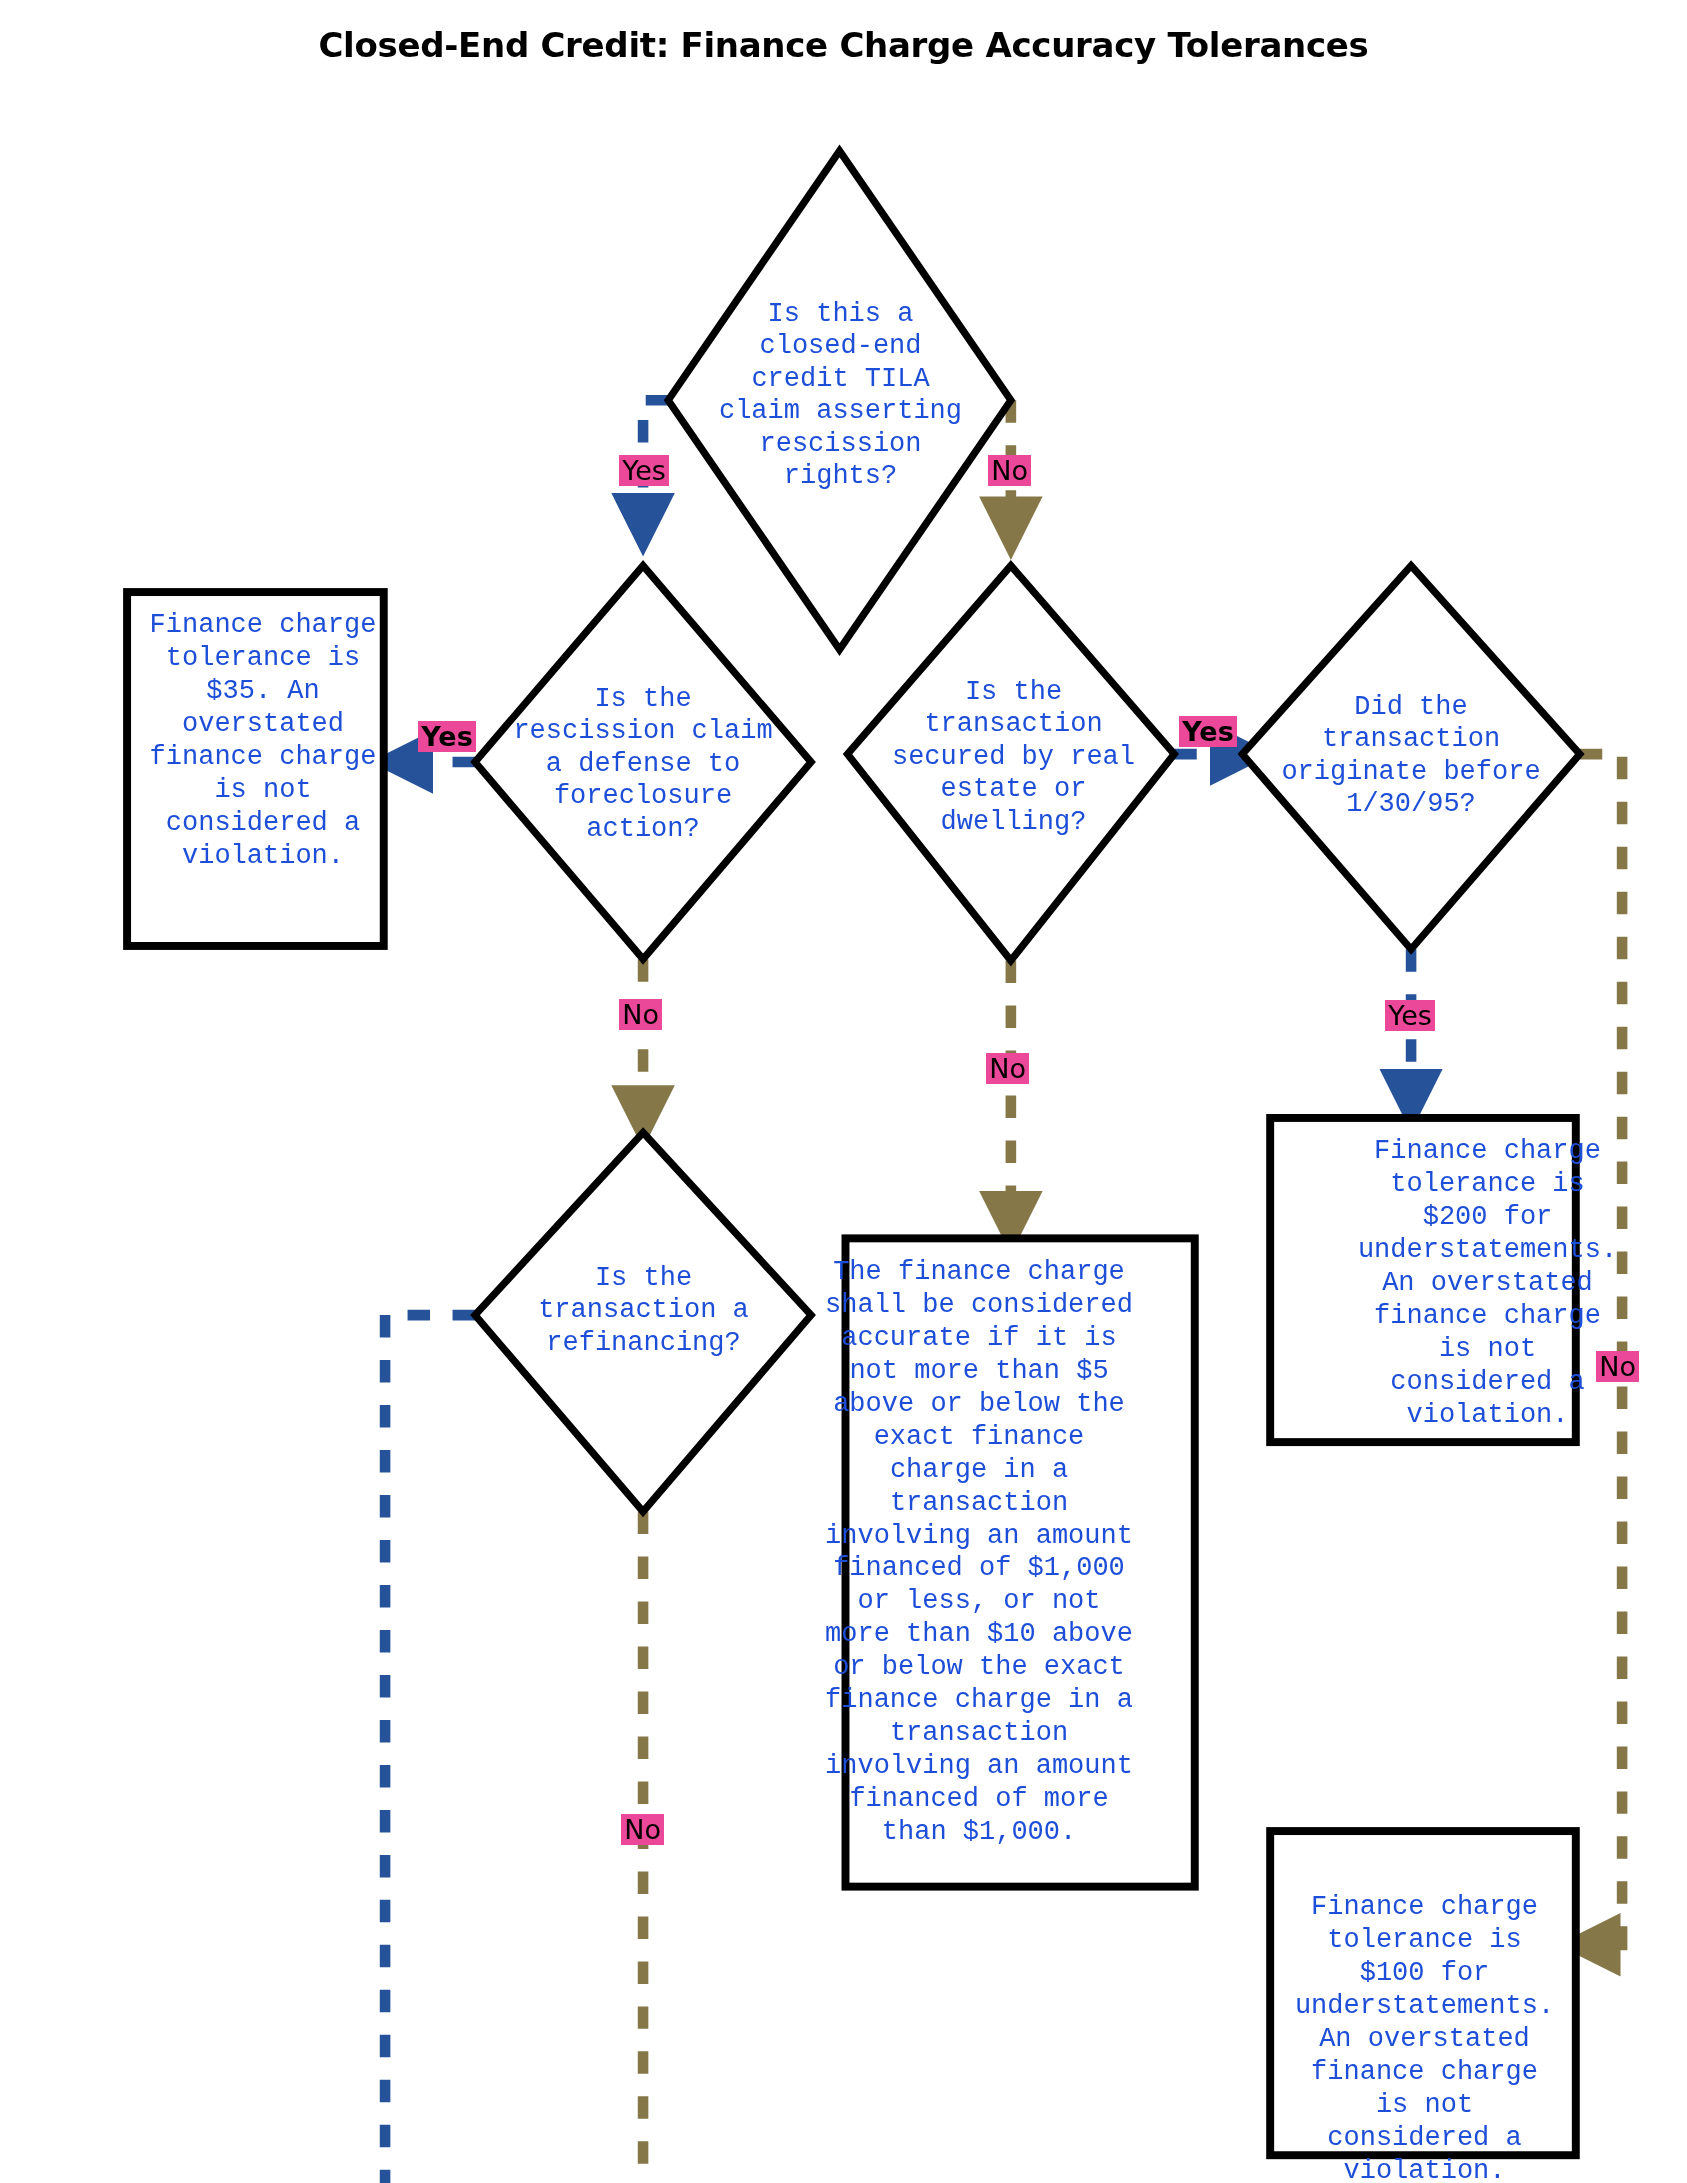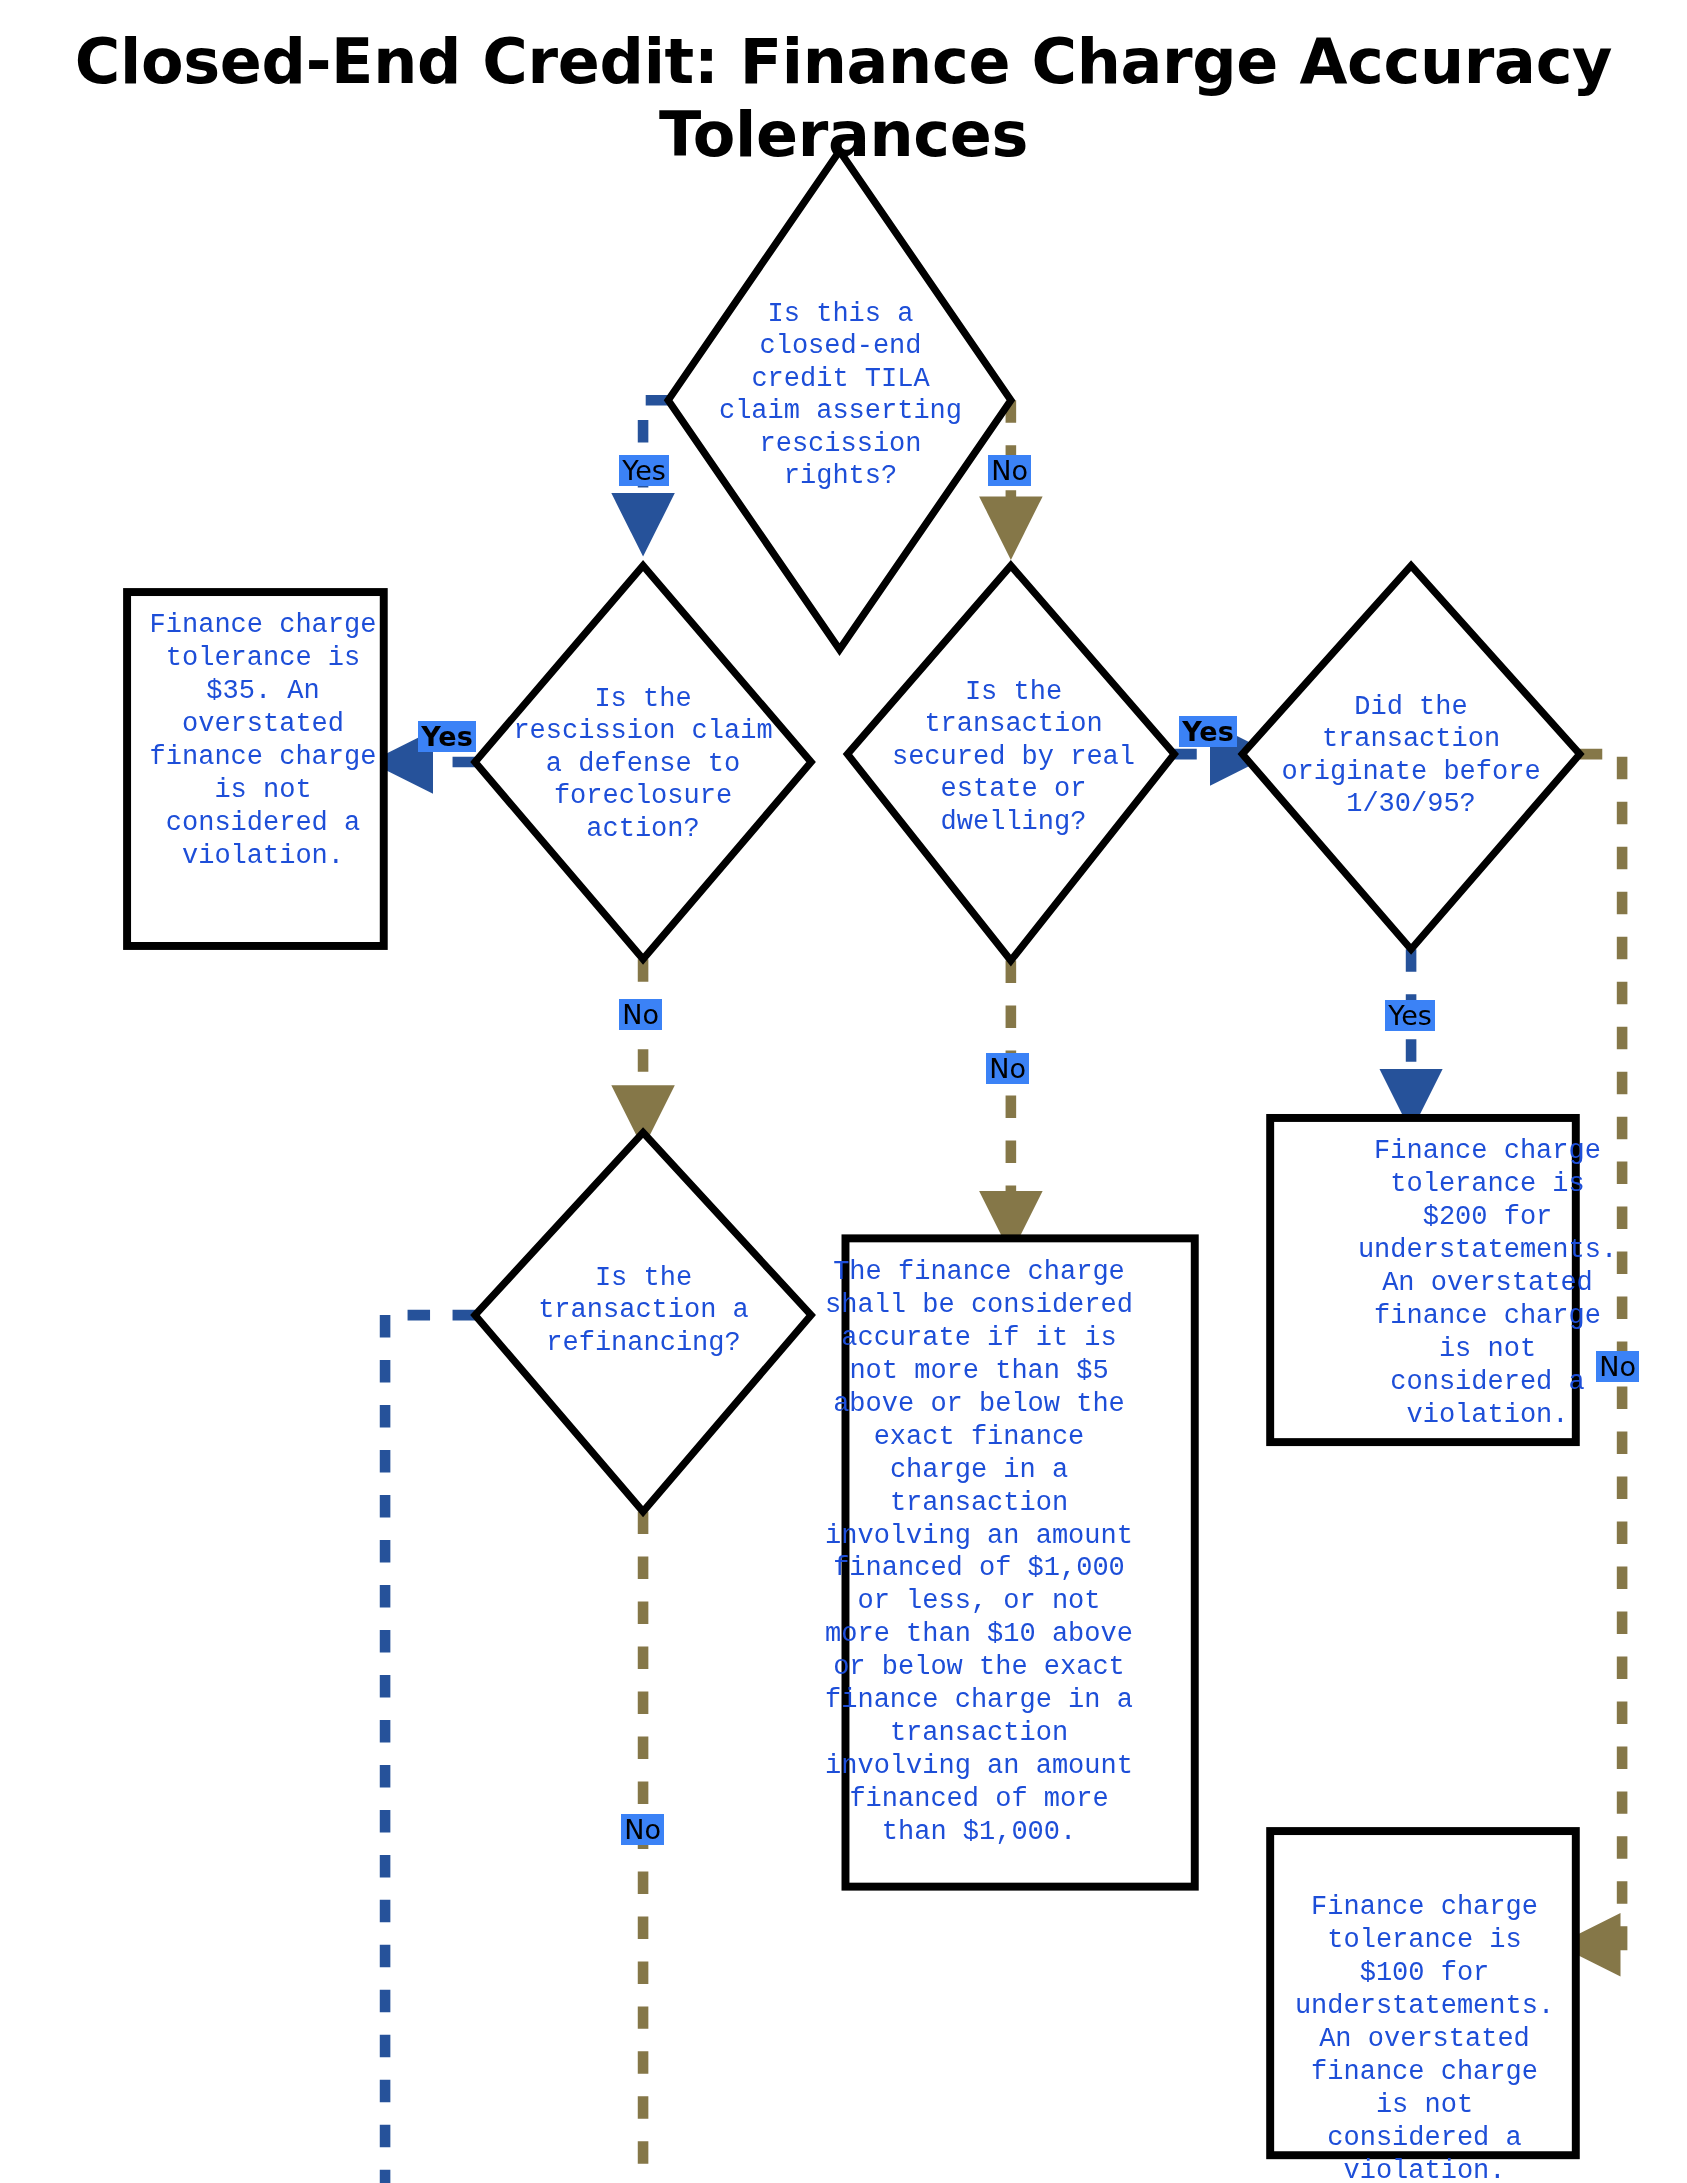--- a/index.html
+++ b/index.html
@@ -1,39 +1,39 @@
 <!DOCTYPE html>
 <html style="font-size:10.6px"><head>
 <meta charset="utf-8">
 <style>
   html,body{margin:0;padding:0;background:#ffffff;}
   body{width:1687px;height:2183px;position:relative;overflow:hidden;
        font-family:"DejaVu Sans","Liberation Sans",sans-serif;}
 
   #chart-title{
     position:absolute; left:0; top:25px; width:1687px; text-align:center;
-    font-size:62px; font-weight:bold; color:#000; letter-spacing:-0.3px;
+    font-size:34px; font-weight:bold; color:#000; letter-spacing:-0.3px;
     font-family:"DejaVu Sans","Liberation Sans",sans-serif;
   }
 
   .svg-layer{position:absolute;left:0;top:0;width:1687px;height:2183px;}
 
   
   .node-text{
     position:absolute; text-align:center; color:#1d4ed8;
     font-family:Liberation Mono, monospace;
     white-space:pre-line;
   }
   .diamond-text{ font-size:27px; line-height:1.20; }
   .box-text{ font-size:27px; line-height:1.22; text-align:center; }
 
   .edge-label{
     position:absolute; color:#000; font-size:27px; font-weight:700;
     font-family:"DejaVu Sans","Liberation Sans",sans-serif;
-    background:#3b82f6; padding:0 3.3px; white-space:nowrap;
+    background:#ec4899; padding:0 3.3px; white-space:nowrap;
   }
   .edge-label.plain{font-weight:400;}
 </style>
 </head>
 <body>
 
 <div id="chart-title">Closed-End Credit: Finance Charge Accuracy Tolerances</div>
 
 <svg class="svg-layer" viewBox="0 0 2550 3300">
   <defs>

